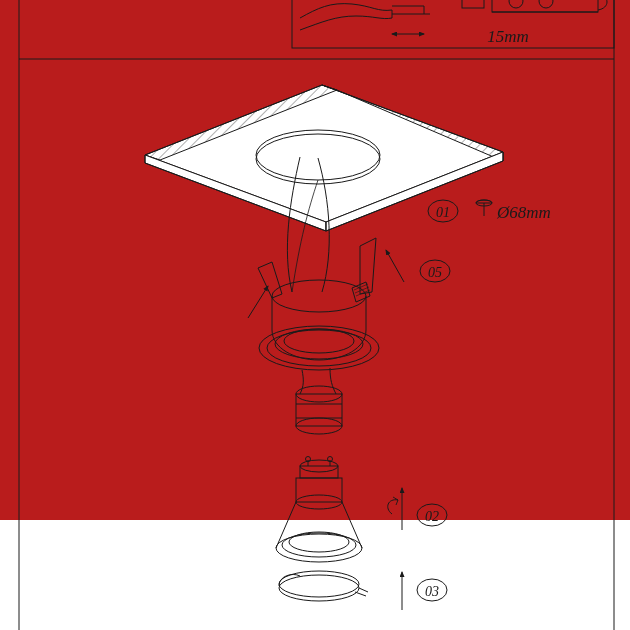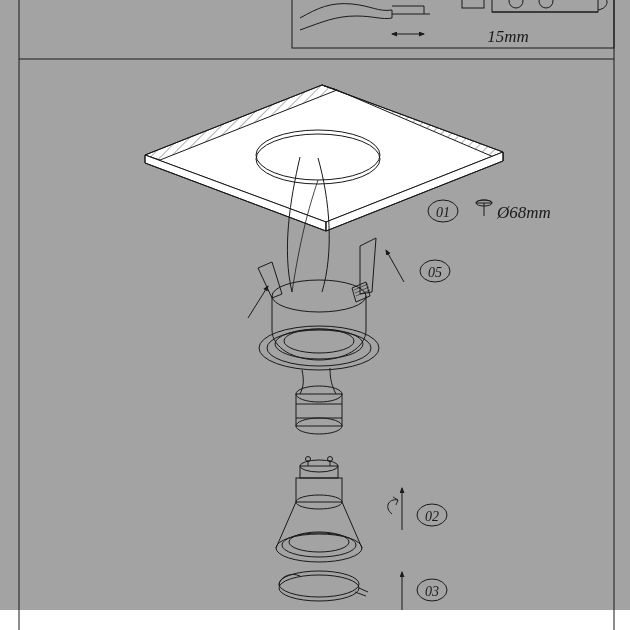--- a/index.html
+++ b/index.html
@@ -9,22 +9,22 @@
   }
   body {
     width: 630px;
     height: 630px;
     overflow: hidden;
     font-family: "Liberation Serif", serif;
   }
   #sheet {
     position: relative;
     width: 630px;
-    height: 610px;
-    background: #a3a3a3;
+    height: 520px;
+    background: #b91c1c;
   }
   #sheet svg {
     position: absolute;
     top: 0;
     left: 0;
   }
   .lbl {
     font-family: "Liberation Serif", serif;
     font-style: italic;
     fill: #1a1a1a;

